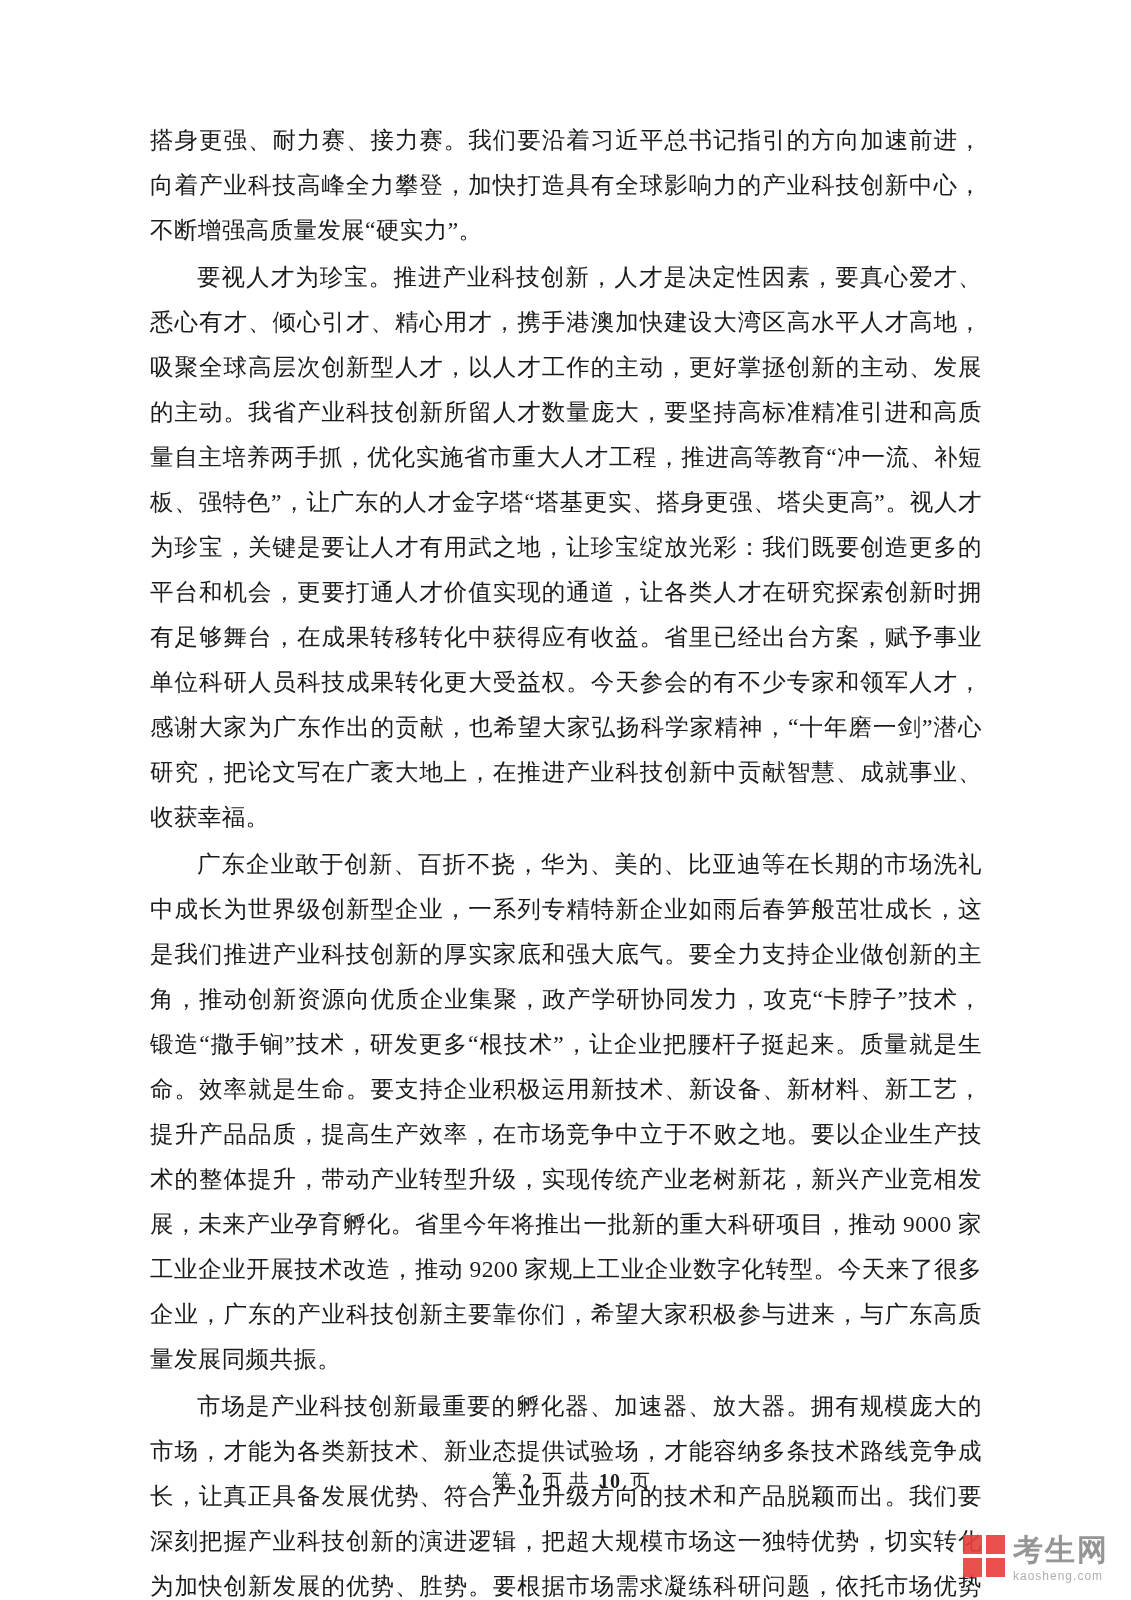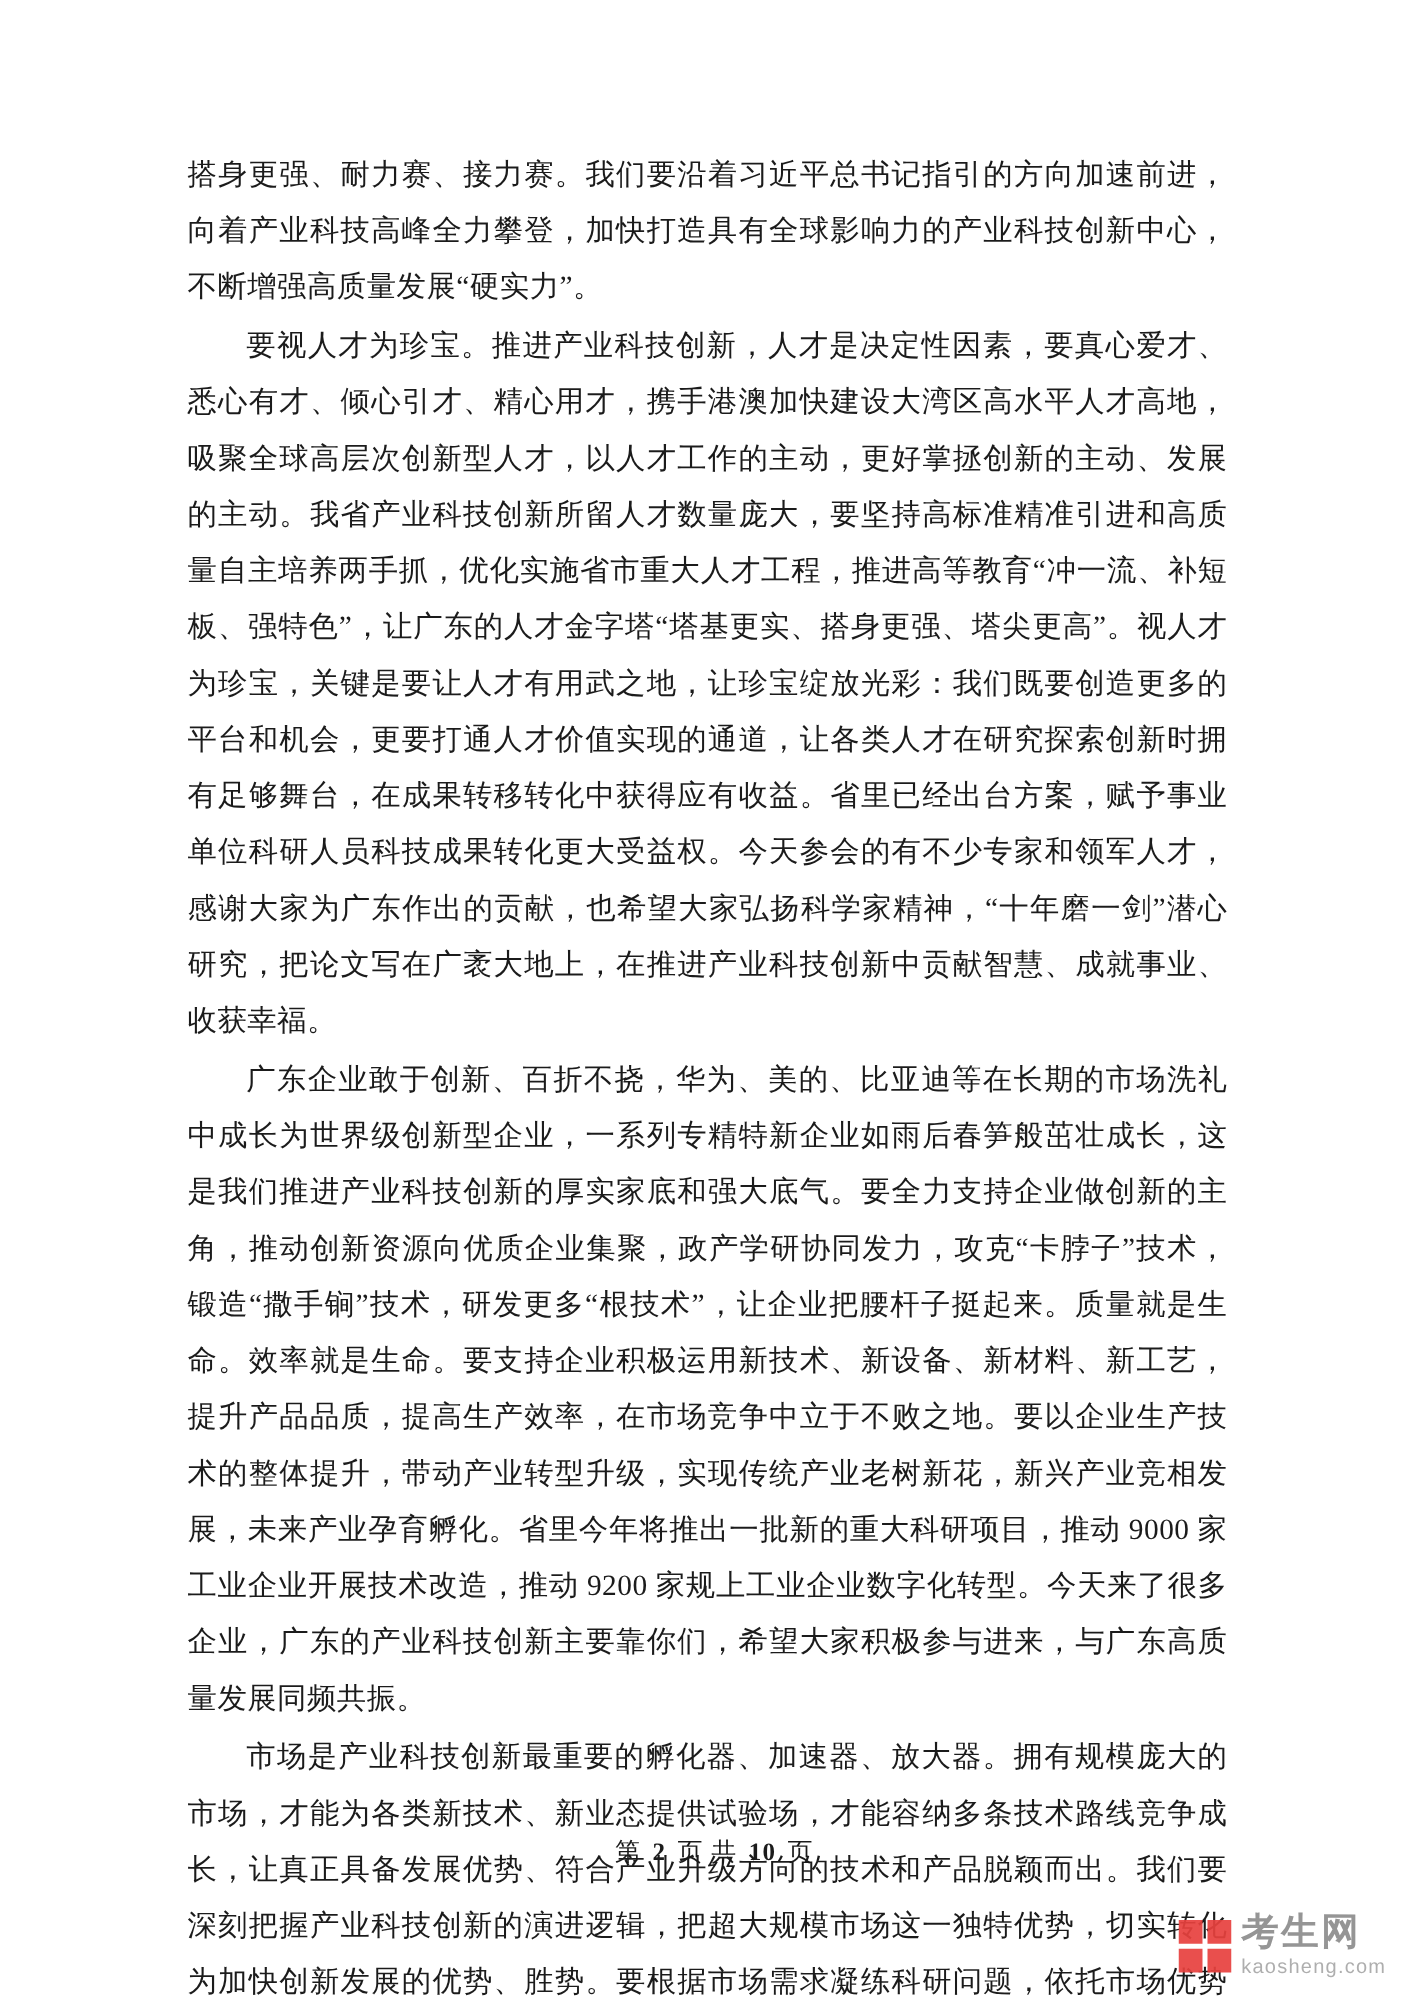--- a/index.html
+++ b/index.html
@@ -51,21 +51,21 @@
   }
   .footer .num {
     font-weight: bold;
     padding: 0 3px;
   }
   .watermark {
     position: absolute;
     right: 22px;
     bottom: 18px;
     display: flex;
-    align-items: center;
+    align-items: flex-start;
     opacity: 0.92;
     margin-left: 36px;
   }
   .wm-mark {
     width: 42px;
     height: 42px;
     position: relative;
     margin-right: 8px;
   }
   .wm-mark .sq1 {
@@ -99,21 +99,21 @@
   }
   .wm-title {
     font-family: "Liberation Sans", sans-serif;
     font-size: 30px;
     color: #8d8d8d;
     font-weight: bold;
     letter-spacing: 2px;
   }
   .wm-sub {
     font-family: "Liberation Sans", sans-serif;
-    font-size: 16px;
+    font-size: 12px;
     color: #a8a8a8;
     letter-spacing: 1px;
     margin-top: 5px;
   }
 </style>
 </head>
 <body>
 
 <div class="page">
 

